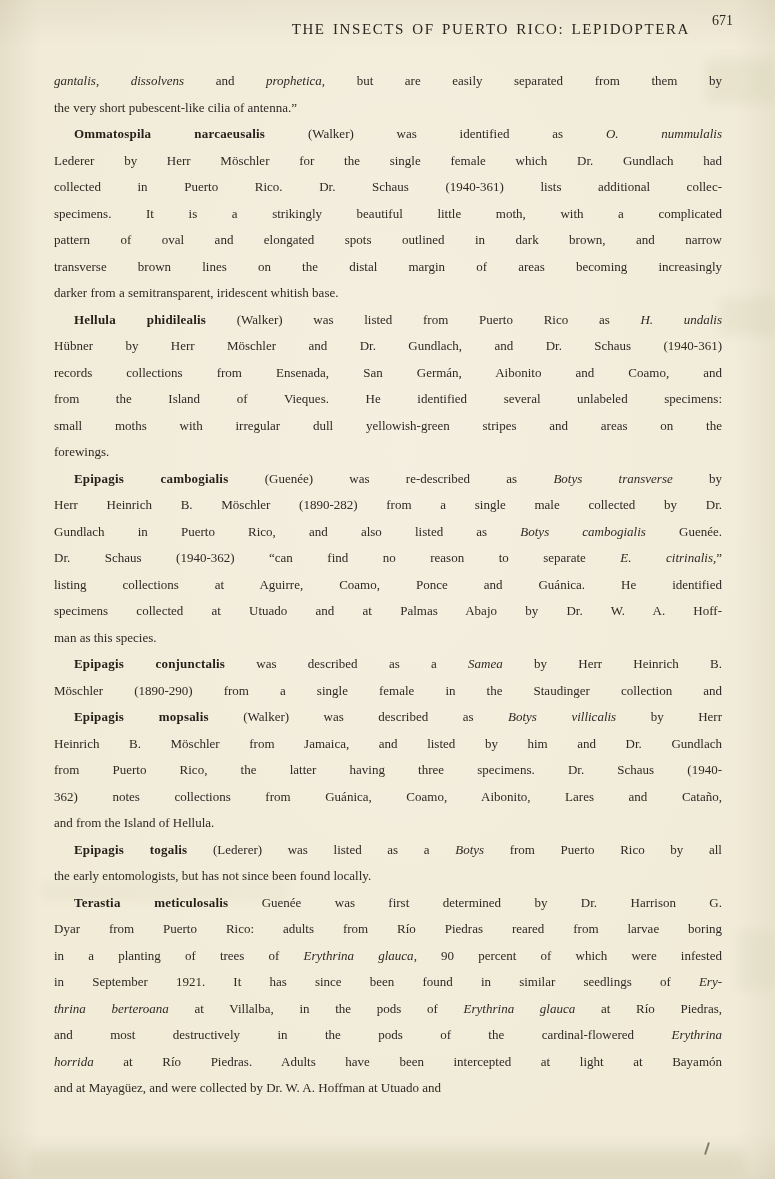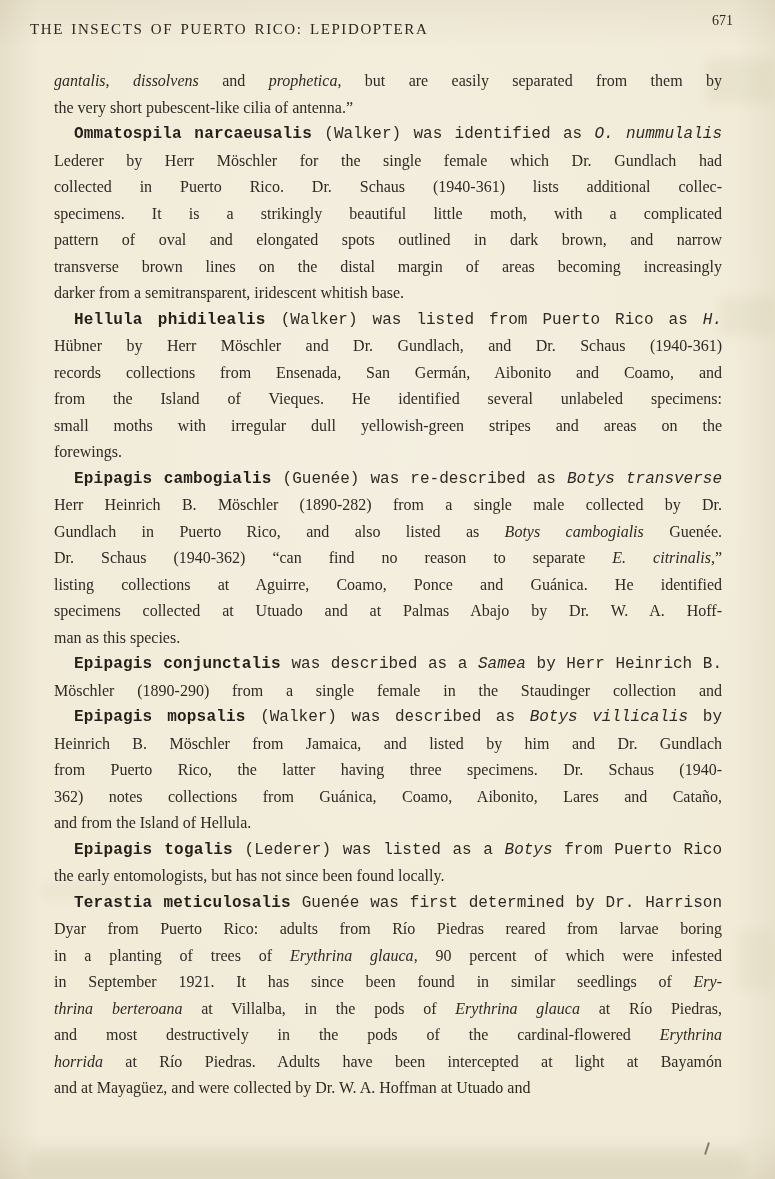--- a/index.html
+++ b/index.html
@@ -21,21 +21,21 @@
     font-family: "Liberation Serif", "DejaVu Serif", serif;
     color: #2e2a24;
   }
 
   
   .header-title {
     position: absolute;
     top: 21px;
     left: 30px;
     width: 660px;
-    text-align: left;
+    text-align: right;
     font-size: 15px;
     letter-spacing: 1.6px;
     word-spacing: 2px;
     color: #2b2620;
     white-space: nowrap;
   }
   .page-number {
     position: absolute;
     top: 13px;
     right: 42px;
@@ -47,28 +47,28 @@
   .text-block {
     position: absolute;
     top: 68px;
     left: 54px;
     width: 668px;
   }
   .paragraph { margin: 0; padding: 0; }
   .line {
     height: 26.5px;
     line-height: 26.5px;
-    font-size: 16px;
+    font-size: 13px;
     text-align: justify;
     text-align-last: justify;
     overflow: hidden;
     white-space: normal;
   }
   .line-end { text-align-last: left; }
-  .line-indent { text-indent: 20px; font-family: Liberation Mono, monospace; }
+  .line-indent { text-indent: 20px; }
   .rm { font-style: normal; font-weight: normal; }
   .it { font-style: italic; }
   .bd { font-weight: bold; color: #241f19; letter-spacing: 0.2px; }
 
   
   .ghost {
     position: absolute;
     filter: blur(5px);
     background: #a8a878;
     opacity: 0.10;

